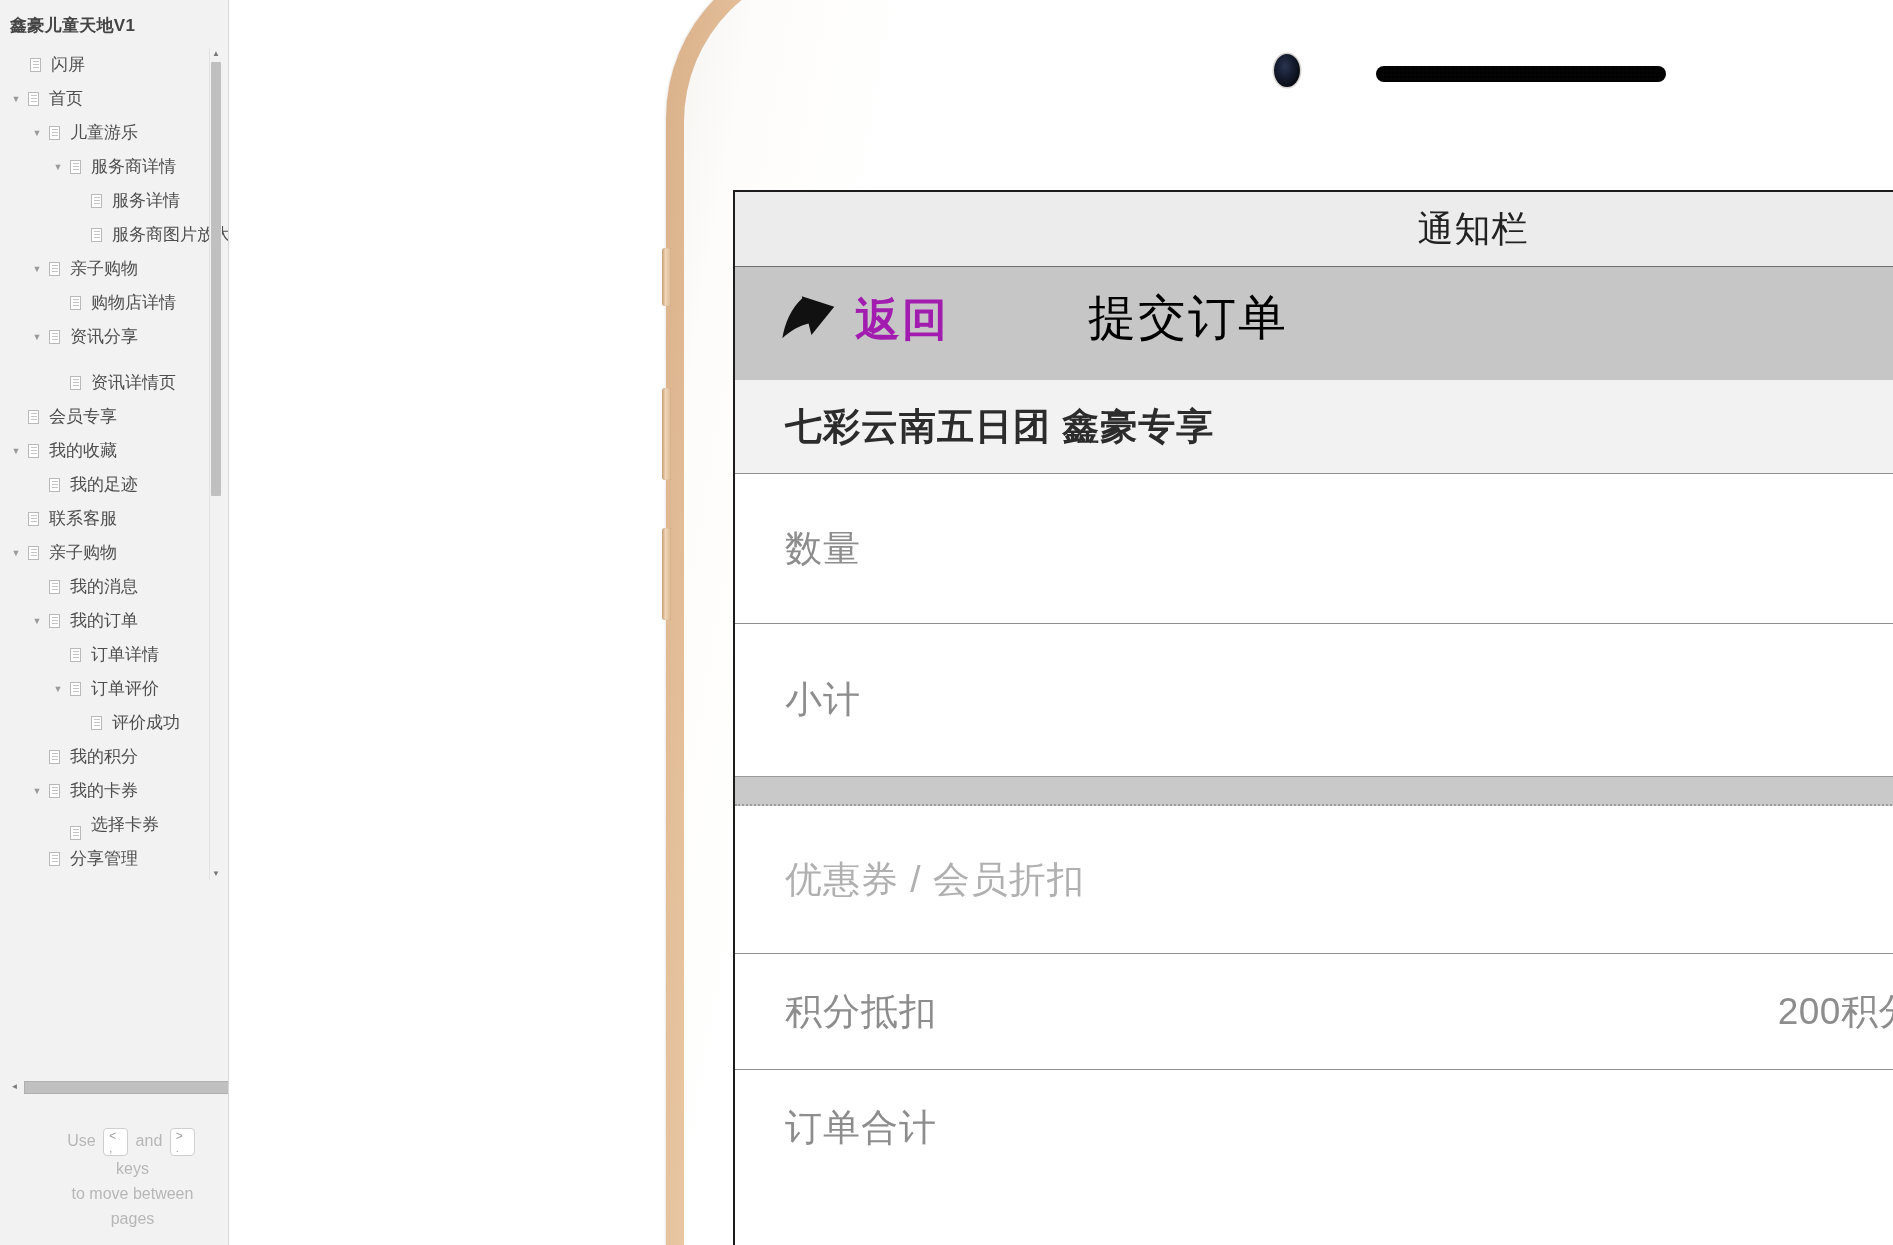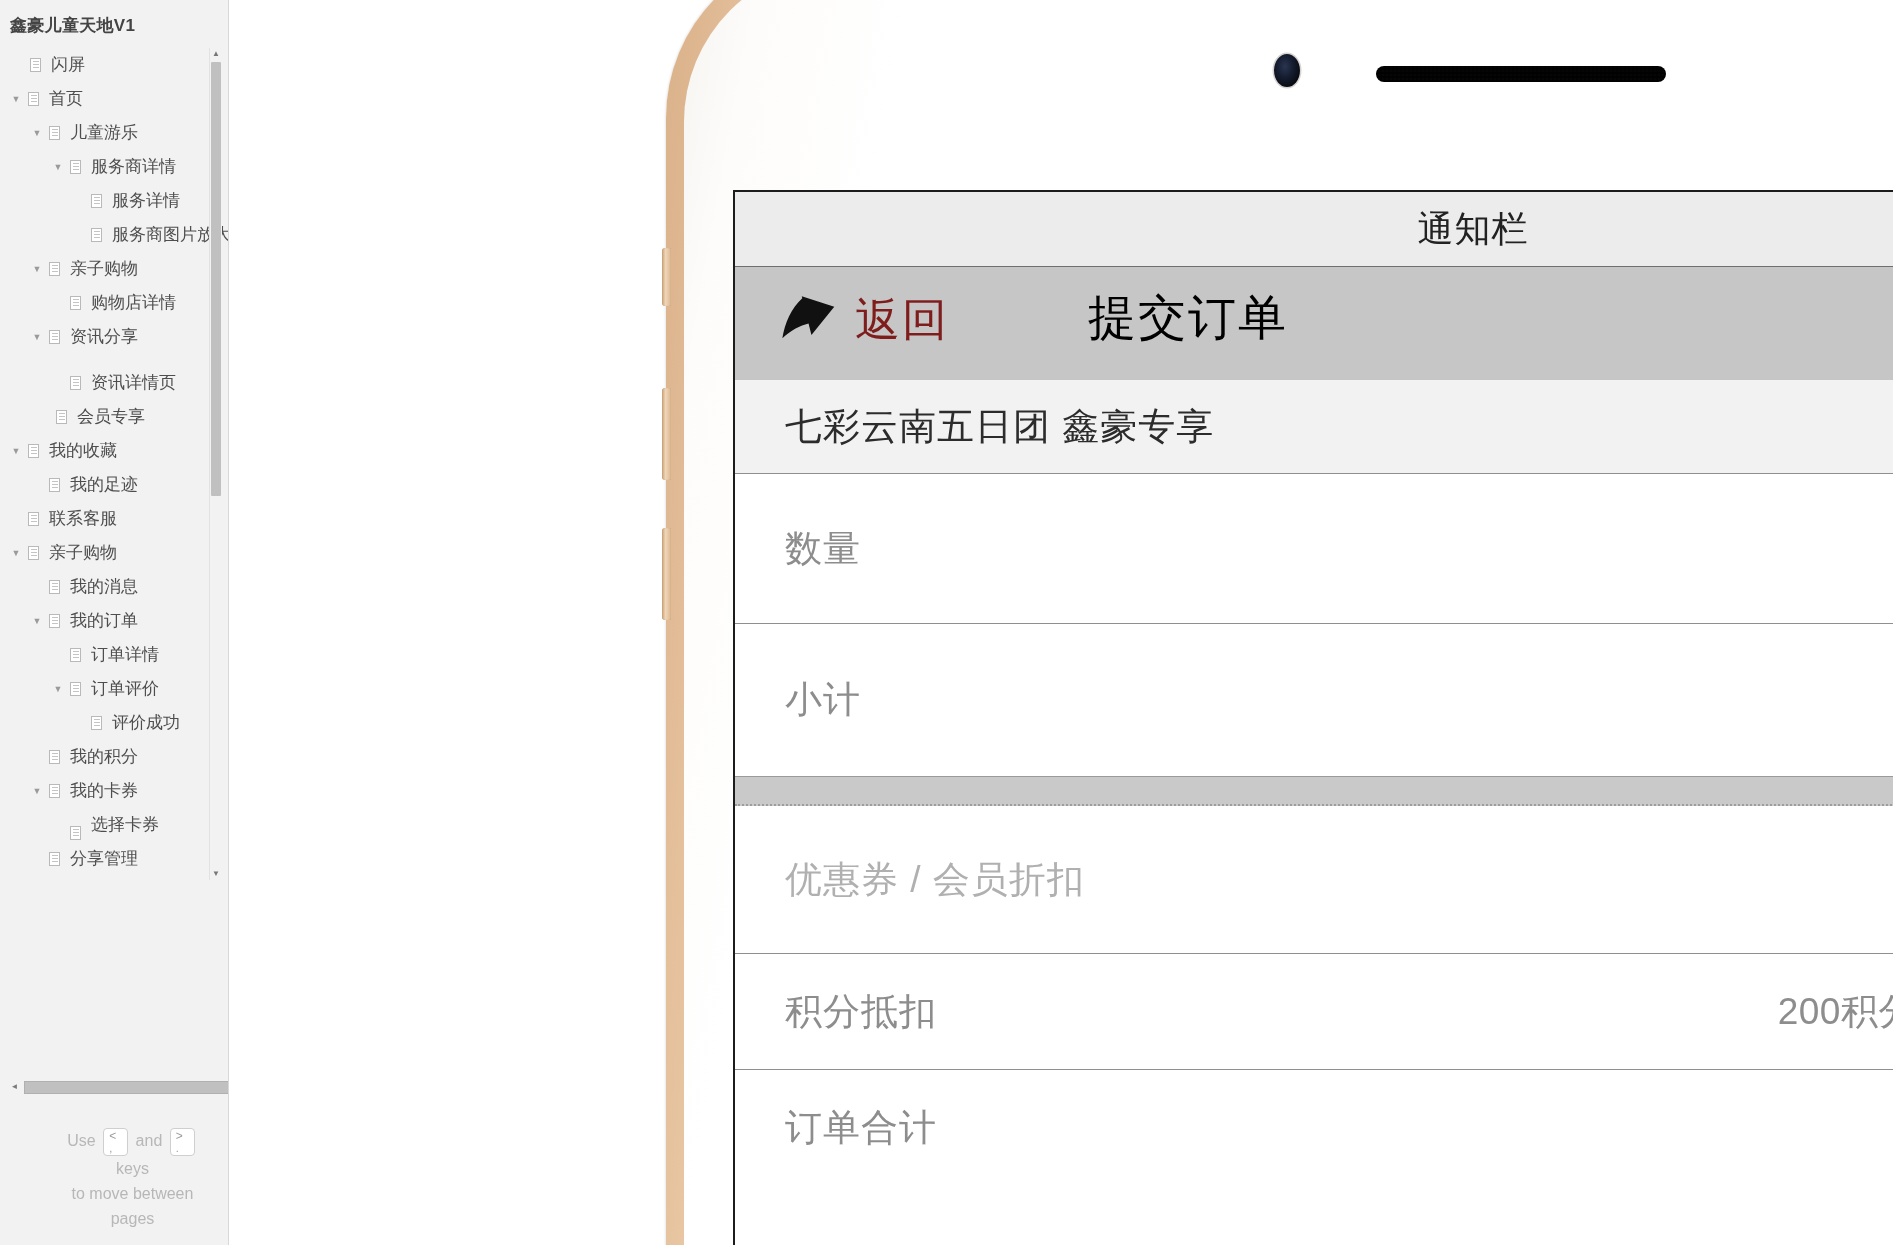--- a/index.html
+++ b/index.html
@@ -160,39 +160,39 @@
   #navbar{
     height:113px;background:#c6c6c6;
     display:flex;align-items:center;
     box-sizing:border-box;position:relative;
   }
   #back-arrow{
     position:absolute;left:42px;top:28px;width:66px;height:52px;
   }
   #nav-back{
     position:absolute;left:120px;top:23px;
-    font-size:45px;color:#7f1d1d;letter-spacing:2px;
+    font-size:45px;color:#a21caf;letter-spacing:2px;font-weight:bold;
   }
   #nav-title{
     position:absolute;left:353px;top:19px;
     font-size:48px;color:#000000;letter-spacing:2px;
   }
 
   
   .row{
     position:relative;box-sizing:border-box;
     border-bottom:1px solid #8f8f8f;
     display:flex;align-items:center;
     padding:0 50px;
   }
   .row .rlabel{font-size:37px;color:#8d8d8d;letter-spacing:1px;}
   .row .rvalue{margin-left:auto;font-size:37px;color:#9a9a9a;letter-spacing:.5px;}
 
   #row-product{height:94px;background:#f2f2f2;}
-  #row-product .rlabel{color:#2c2c2c;font-size:37px;}
+  #row-product .rlabel{color:#2c2c2c;font-size:37px;font-weight:bold;}
 
   #row-qty{height:150px;background:#fff;}
   #row-sub{height:152px;background:#fff;border-bottom:none;}
 
   #gap-band{
     height:30px;background:#c9c9c9;
     border-top:1px solid #9a9a9a;
     border-bottom:2px dotted #9d9d9d;
     box-sizing:border-box;
   }
@@ -254,21 +254,21 @@
       <div class="node" style="padding-left: 29px;">
         <span class="caret">▼</span>
         <span class="pageicon"></span>
         <span class="lbl">资讯分享</span>
       </div>
       <div class="node" style="padding-left: 50px; margin-top: 12px;">
         <span class="caret empty">▼</span>
         <span class="pageicon"></span>
         <span class="lbl">资讯详情页</span>
       </div>
-      <div class="node" style="padding-left: 8px; margin-left: 28px;">
+      <div class="node" style="padding-left: 8px;">
         <span class="caret empty">▼</span>
         <span class="pageicon"></span>
         <span class="lbl">会员专享</span>
       </div>
       <div class="node" style="padding-left: 8px;">
         <span class="caret">▼</span>
         <span class="pageicon"></span>
         <span class="lbl">我的收藏</span>
       </div>
       <div class="node" style="padding-left: 29px;">

